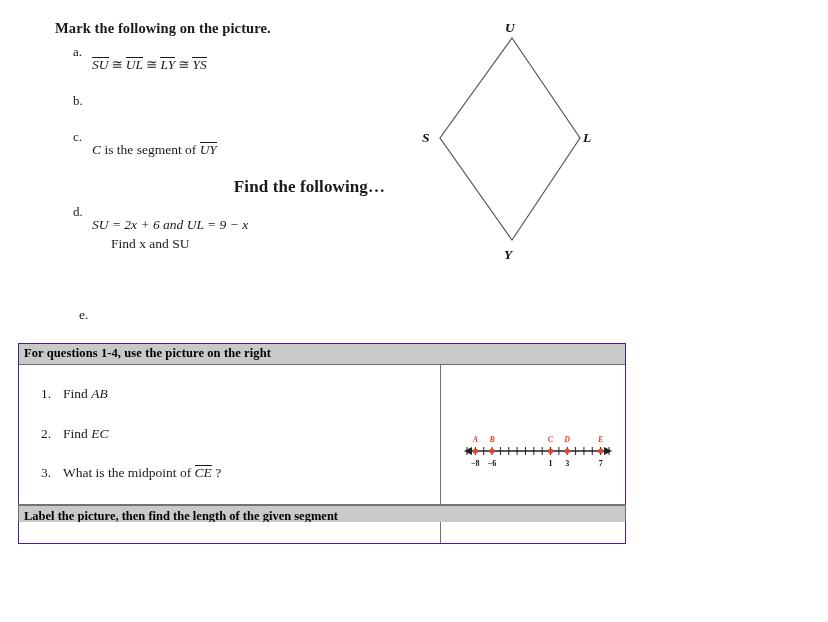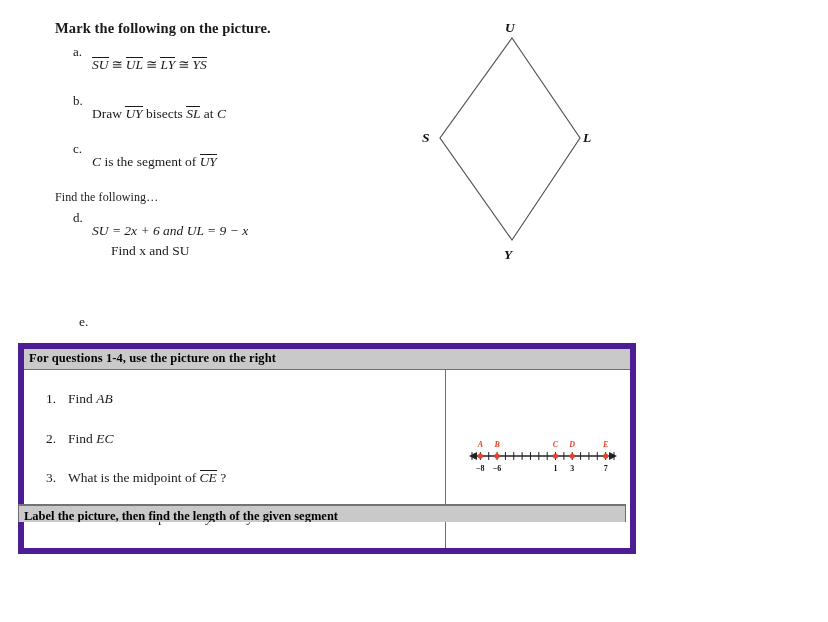--- a/index.html
+++ b/index.html
@@ -32,25 +32,26 @@
     width: 330px;
   }
   .heading {
     font-weight: bold;
     font-size: 14.5px;
     line-height: 1.2;
     margin: 0 0 7px 0;
     letter-spacing: 0.1px;
   }
   .heading-2 {
-    font-weight: normal;
-    font-size: 12px;
+    font-weight: bold;
+    font-size: 17px;
     line-height: 1.2;
     margin: 18px 0 6px 0;
     letter-spacing: 0.1px;
+    text-align: right;
   }
   .item {
     display: flex;
     align-items: flex-start;
     font-size: 13.5px;
     line-height: 1.3;
     margin: 0 0 19px 0;
     padding-left: 18px;
   }
   .item .lbl {
@@ -107,21 +108,21 @@
   #vlabel-s { left: 22px;  top: 120px; }
   #vlabel-l { left: 183px; top: 120px; }
   #vlabel-y { left: 104px; top: 237px; }
 
   
   .worksheet {
     position: absolute;
     left: 18px;
     top: 343px;
     width: 606px;
-    border: 6px solid #4c1d95;
+    border: 1px solid #4c1d95;
     background: #fff;
   }
   .ws-header {
     background: #c9c9c9;
     border-bottom: 1px solid #6e6e6e;
     font-weight: bold;
     font-size: 12.5px;
     padding: 2px 0 3px 5px;
     color: #000;
     letter-spacing: 0.1px;
@@ -193,22 +194,20 @@
 
     <div class="item">
       <span class="lbl">a.</span>
       <span class="txt">
         <span class="seg">SU</span><span class="cong">≅</span><span class="seg">UL</span><span class="cong">≅</span><span class="seg">LY</span><span class="cong">≅</span><span class="seg">YS</span>
       </span>
     </div>
 
     <div class="item">
       <span class="lbl">b.</span>
-      <span class="txt"><span>Draw </span><span class="seg">UY</span><span> bisects </span><span class="seg">SL</span><span> at </span><i class="v">C</i>
-      </span>
     </div>
 
     <div class="item">
       <span class="lbl">c.</span>
       <span class="txt"><i class="v">C</i><span> is the segment of </span><span class="seg">UY</span>
       </span>
     </div>
 
     <div class="heading-2">Find the following…</div>
 

